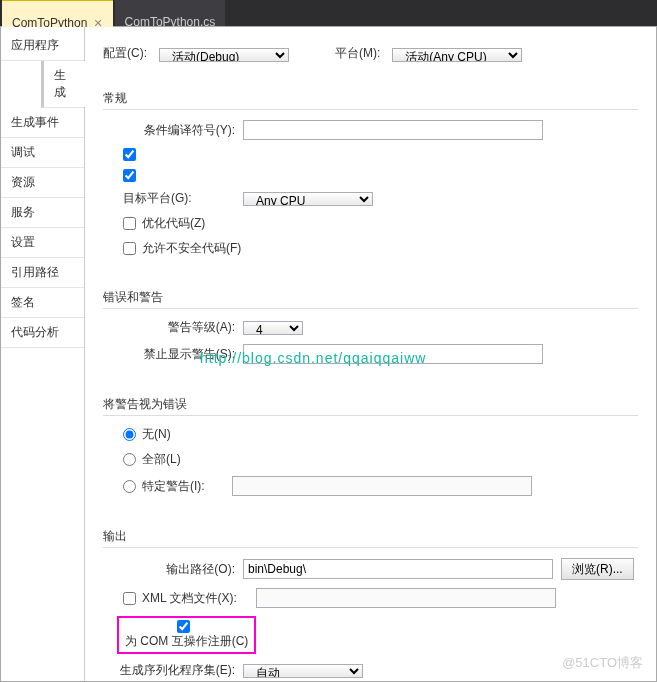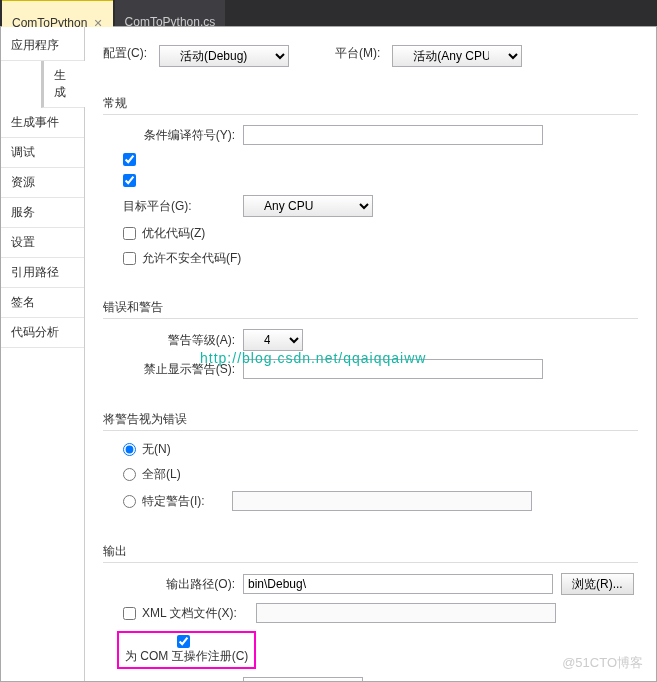--- a/index.html
+++ b/index.html
@@ -7,23 +7,23 @@
 .tab-strip { display: flex; background: #2d2d30; height: 26px; align-items: stretch; padding-left: 2px; }
 .tab { padding: 22px 10px 4px 10px; font-size: 12px; display: flex; align-items: center; gap: 6px; color: #ccc; background: #3e3e42; margin-right: 2px; cursor: pointer; }
 .tab.active { background: #fff4c8; color: #333; border-top: 1px solid #d4b800; }
 .tab-close { font-size: 11px; color: #888; }
 .workspace { display: flex; background: #f0f0f0; height: calc(682px - 26px); border: 1px solid #a9a9a9; }
 .sidebar { width: 84px; background: #fff; border-right: 1px solid #ccc; padding-top: 4px; }
 .side-item { padding: 6px 10px; border-bottom: 1px solid #e5e5e5; cursor: pointer; }
 .side-item.selected { background: #fff; border-left: 3px solid #c9c9c9; font-weight: normal; position: relative; margin-left: 40px; }
 .side-item.selected::after { content: ""; position: absolute; right: -1px; top:0; bottom:0; width:2px; background:#fff; }
 .content { flex: 1; background: #fff; padding: 18px 18px 18px 18px; overflow: auto; }
-.top-row { display: flex; align-items: flex-start; gap: 8px; margin-bottom: 20px; }
+.top-row { display: flex; align-items: flex-end; gap: 8px; margin-bottom: 20px; }
 .top-row .lbl { margin-right: 4px; }
-select { font-family: inherit; font-size: 12px; height: 22px; border: 1px solid #abadb3; background: linear-gradient(#fff,#e9e9e9); padding: 0 16px; }
+select { font-family: inherit; font-size: 12px; height: 14px; border: 1px solid #abadb3; background: linear-gradient(#fff,#e9e9e9); padding: 0 8px; }
 fieldset { border: none; position: relative; margin-bottom: 16px; padding-top: 8px; }
 .group-title { font-size: 12px; margin-bottom: 10px; padding-bottom: 2px; border-bottom: 1px solid #ddd; }
 .form-line { display: flex; align-items: center; margin: 8px 0; }
 .form-lbl-indent { width: 140px; text-align: right; padding-right: 8px; }
 input[type=text] { height: 20px; border: 1px solid #abadb3; padding: 0 4px; font-family: inherit; font-size: 12px; }
 input[type=checkbox], input[type=radio] { margin-right: 6px; vertical-align: middle; }
 .cb-row { display: flex; align-items: center; margin: 8px 0 8px 20px; }
 .highlight { border: 2px solid #ff00cc; padding: 2px 6px; display: inline-flex; align-items: center; flex-direction: column; }
 .btn { height: 22px; padding: 0 10px; border: 1px solid #adadad; background: linear-gradient(#fdfdfd,#e3e3e3); cursor: pointer; font-family: inherit; font-size: 12px; }
 .watermark { position: absolute; top: 350px; left: 200px; color: #14b8a6; font-size: 14px; letter-spacing: 1px; pointer-events:none; }

